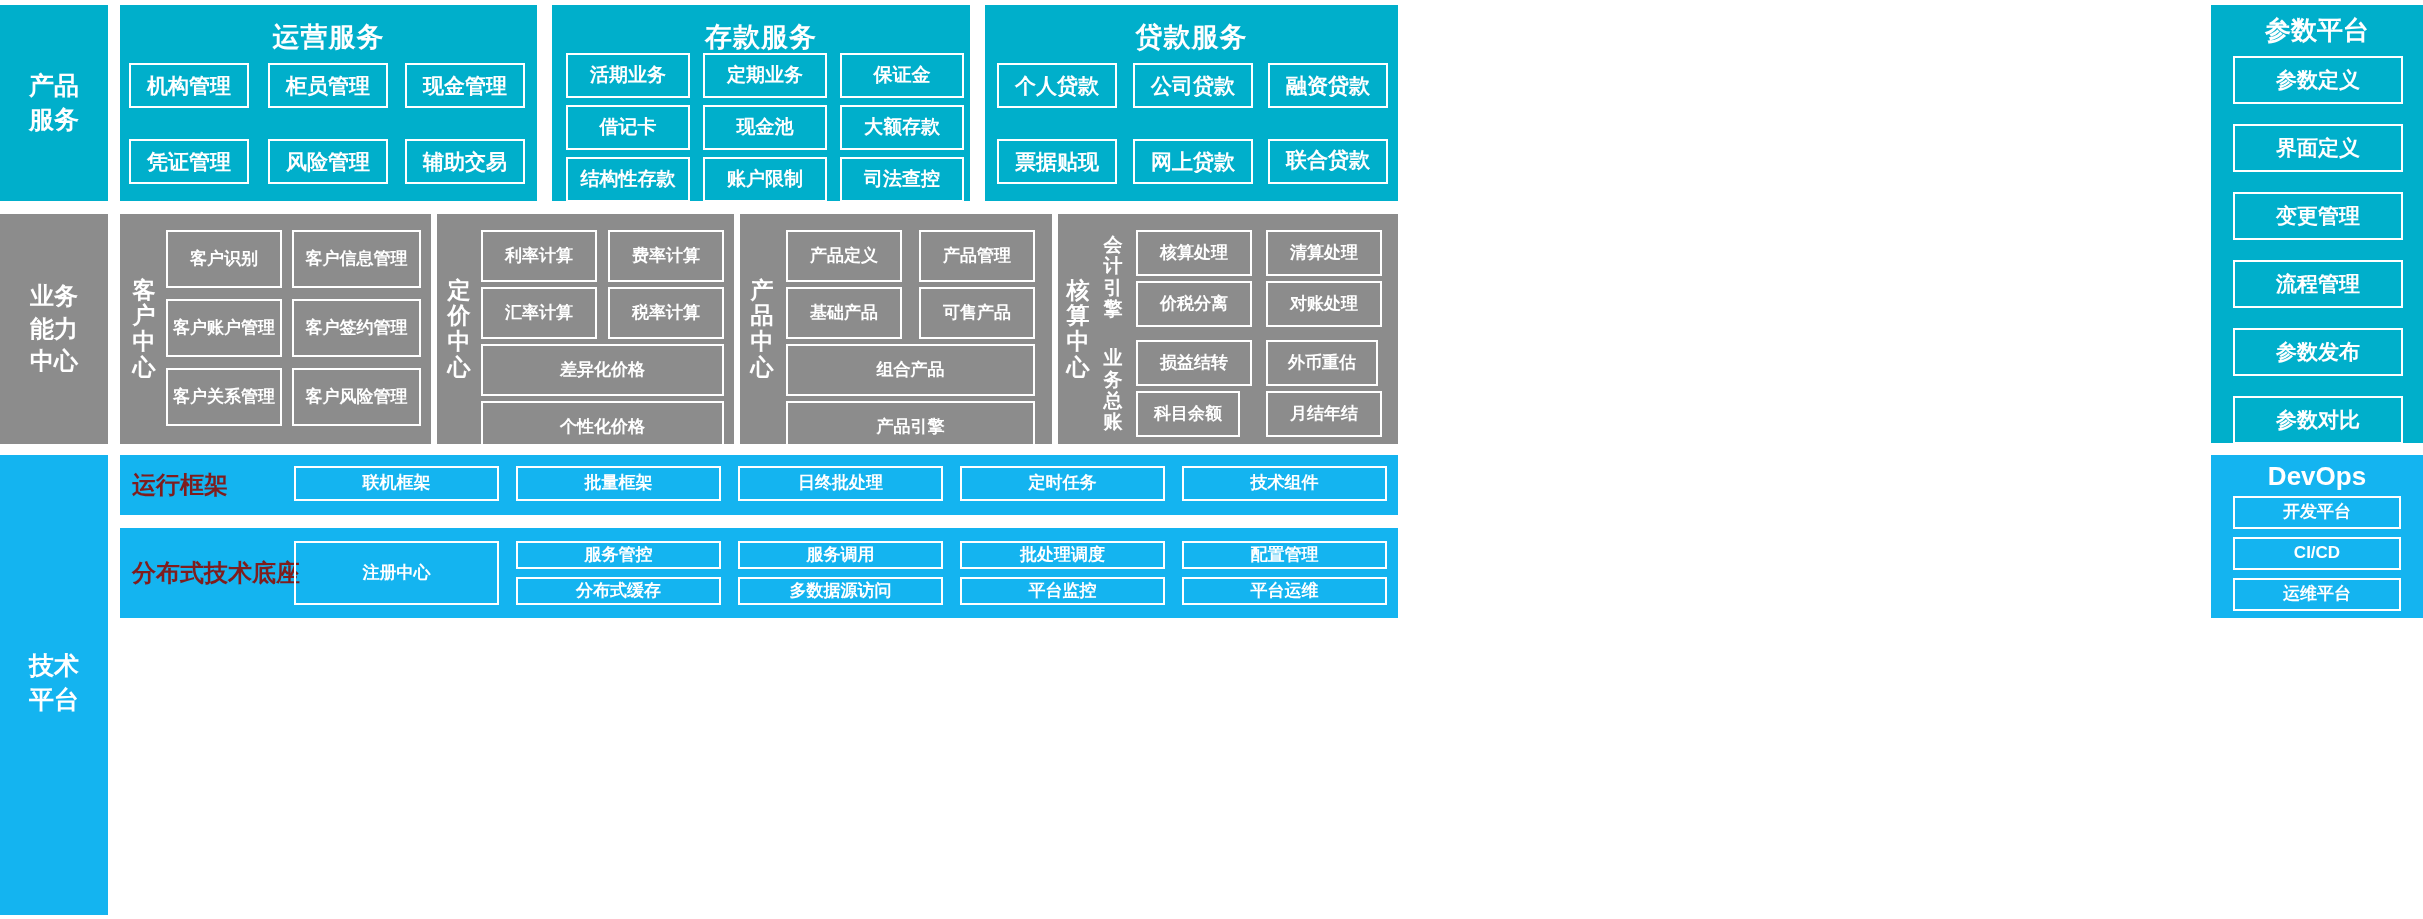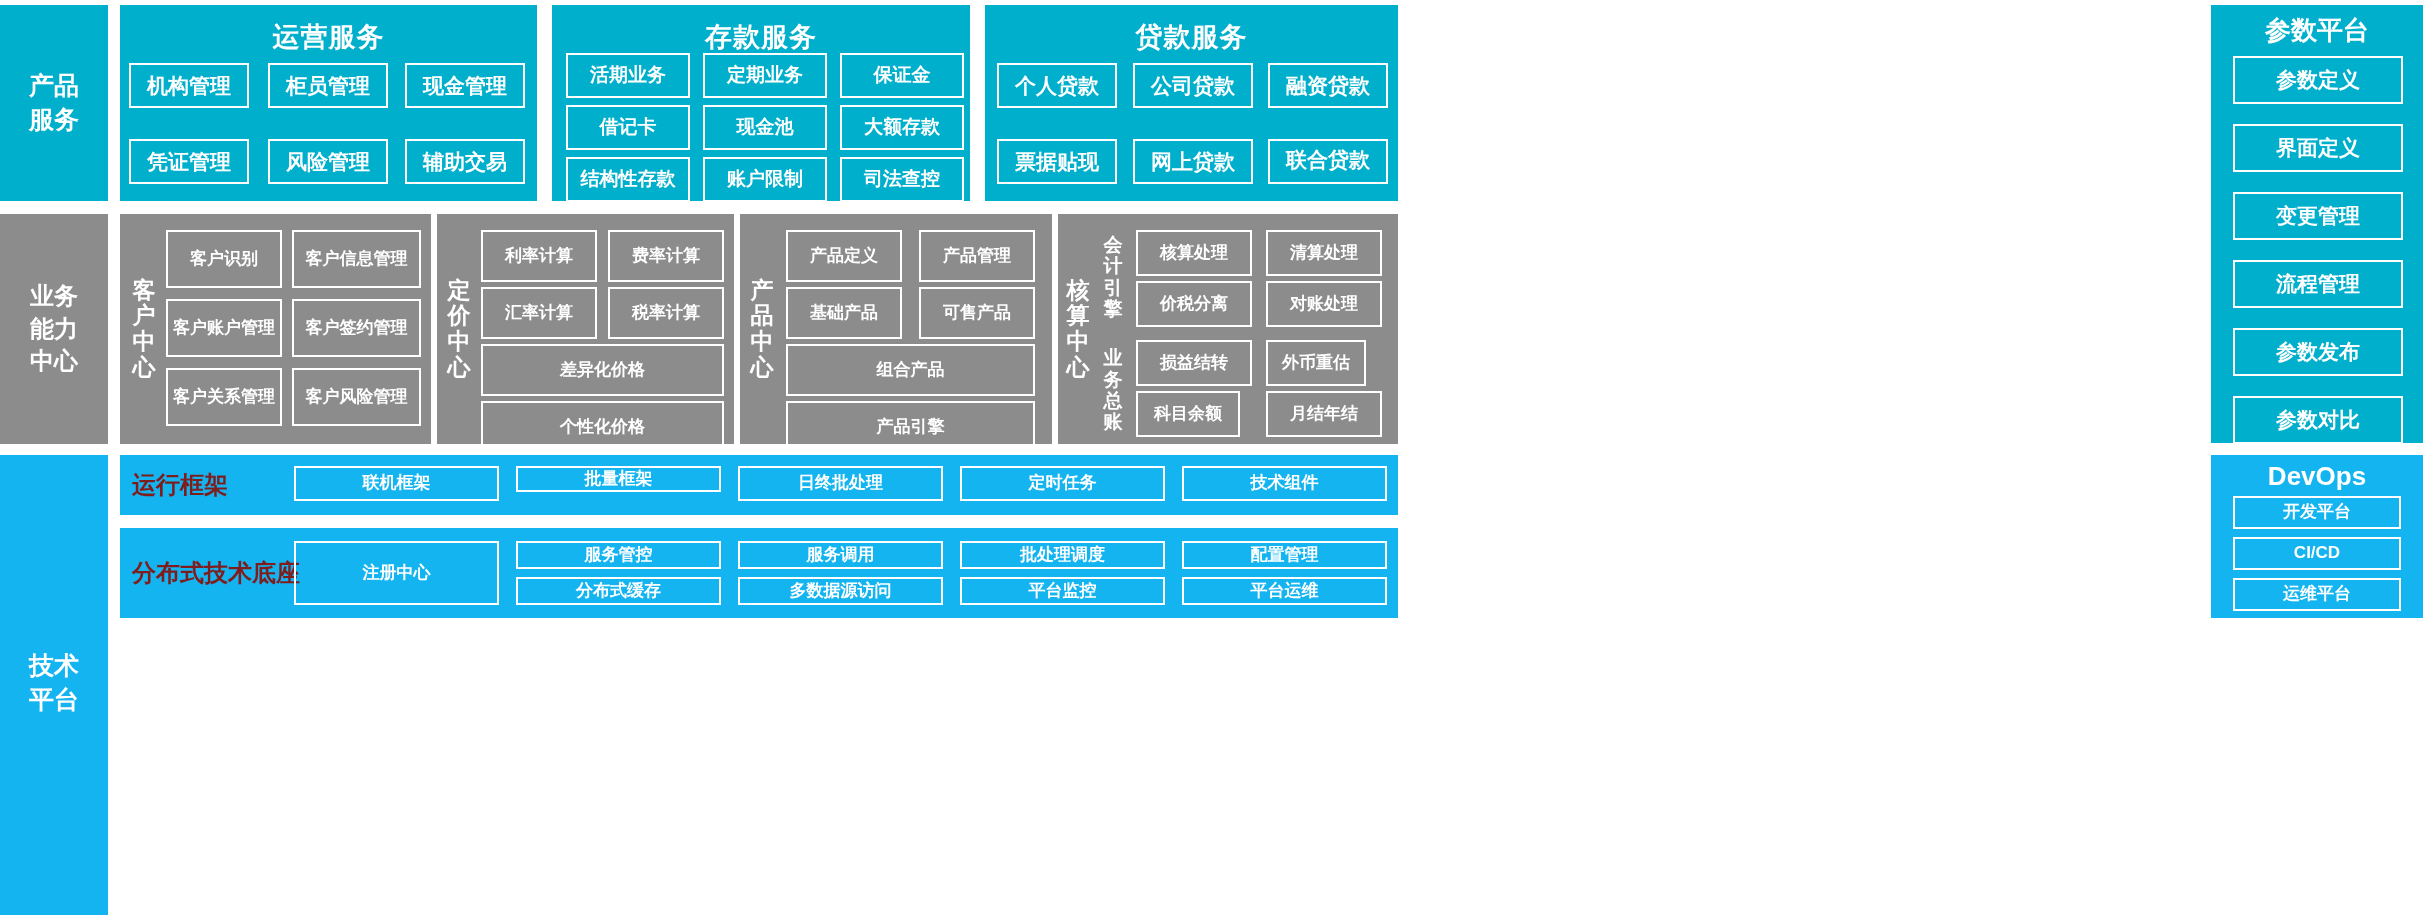--- a/index.html
+++ b/index.html
@@ -206,34 +206,34 @@
 
   <div class="group gray" style="left:1058px; top:214px; width:340px; height:230px;">
     <div class="vlabel" style="left:4px; top:0px; width:32px; height:230px;"><span>核</span><span>算</span><span>中</span><span>心</span></div>
     <div class="vlabel" style="left:40px; top:10px; width:30px; height:105px; font-size:19px;"><span>会</span><span>计</span><span>引</span><span>擎</span></div>
     <div class="vlabel" style="left:40px; top:122px; width:30px; height:108px; font-size:19px;"><span>业</span><span>务</span><span>总</span><span>账</span></div>
     <div class="tile xs" style="left:78px;  top:16px;  width:116px; height:46px;">核算处理</div>
     <div class="tile xs" style="left:208px; top:16px;  width:116px; height:46px;">清算处理</div>
     <div class="tile xs" style="left:78px;  top:67px;  width:116px; height:46px;">价税分离</div>
     <div class="tile xs" style="left:208px; top:67px;  width:116px; height:46px;">对账处理</div>
     <div class="tile xs" style="left:78px;  top:126px; width:116px; height:46px;">损益结转</div>
-    <div class="tile xs" style="left:208px; top:126px; width:100px; height:46px;">外币重估</div>
+    <div class="tile xs" style="left:208px; top:126px; width:112px; height:46px;">外币重估</div>
     <div class="tile xs" style="left:78px;  top:177px; width:104px; height:46px;">科目余额</div>
     <div class="tile xs" style="left:208px; top:177px; width:116px; height:46px;">月结年结</div>
   </div>
 
   <div class="band blue" style="left:0px; top:455px; width:108px; height:460px;font-family:Liberation Mono, monospace;">
     <div class="side-label" style="left:0; top:0; width:108px; height:460px; font-size:25px;">技术
 平台</div>
   </div>
 
   <div class="group blue" style="left:120px; top:455px; width:1278px; height:60px;">
     <div class="row-label" style="left:12px; top:0; width:160px; height:60px;">运行框架</div>
     <div class="tile xs" style="left:174px; top:11px; width:205px; height:35px;">联机框架</div>
-    <div class="tile xs" style="left:396px; top:11px; width:205px; height:26px;">批量框架</div>
+    <div class="tile xs" style="left:396px; top:11px; width:205px; height:35px;">批量框架</div>
     <div class="tile xs" style="left:618px; top:11px; width:205px; height:35px;">日终批处理</div>
     <div class="tile xs" style="left:840px; top:11px; width:205px; height:35px;">定时任务</div>
     <div class="tile xs" style="left:1062px; top:11px; width:205px; height:35px;">技术组件</div>
   </div>
 
   <div class="group blue" style="left:120px; top:528px; width:1278px; height:90px;">
     <div class="row-label" style="left:12px; top:0; width:180px; height:90px;">分布式技术底座</div>
     <div class="tile xs" style="left:174px; top:13px; width:205px; height:64px;">注册中心</div>
 
     <div class="tile xs" style="left:396px;  top:13px; width:205px; height:28px;">服务管控</div>

